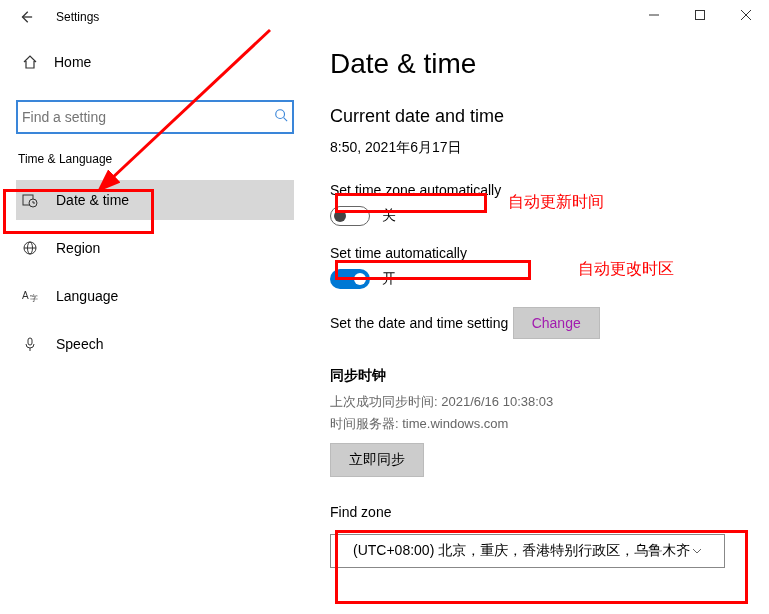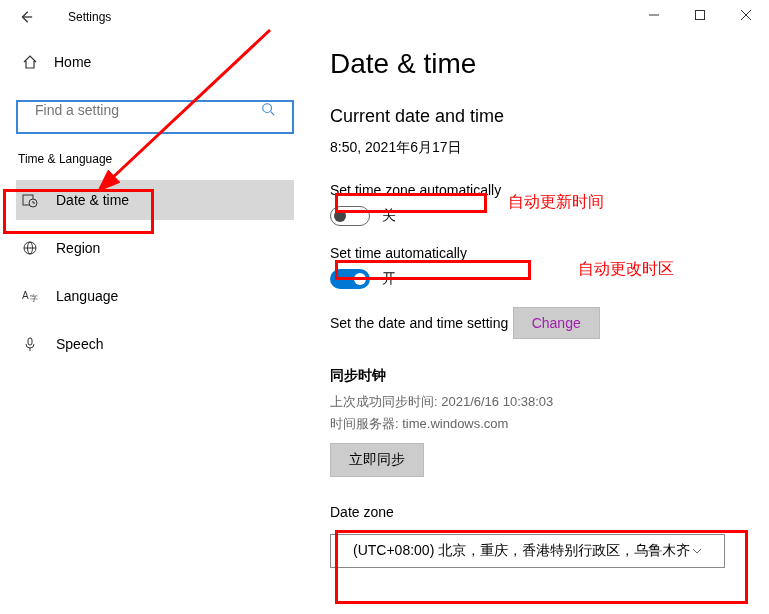--- a/index.html
+++ b/index.html
@@ -1,27 +1,27 @@
 <!DOCTYPE html>
 <html><head>
 <meta charset="utf-8">
 <style>
 * { margin: 0; padding: 0; box-sizing: border-box; font-family: "Segoe UI", "Microsoft YaHei", sans-serif; }
 body { width: 769px; height: 614px; background: #fff; position: relative; overflow: hidden; }
-.titlebar { height: 34px; display: flex; align-items: center; padding-left: 14px; gap: 12px; }
+.titlebar { height: 34px; display: flex; align-items: center; padding-left: 14px; }
 .back-btn { width: 24px; height: 24px; display: flex; align-items: center; justify-content: center; cursor: pointer; }
 .title { margin-left: 18px; font-size: 12px; }
 .win-controls { position: absolute; right: 0; top: 0; display: flex; }
 .win-btn { width: 46px; height: 30px; display: flex; align-items: center; justify-content: center; cursor: pointer; }
 .container { display: flex; height: calc(100% - 34px); }
 .sidebar { width: 310px; padding: 10px 16px 0 16px; }
 .home-item { display: flex; align-items: center; height: 36px; padding-left: 4px; cursor: pointer; margin-bottom: 20px; }
 .home-item .icon { width: 20px; display: flex; justify-content: center; }
 .home-item .label { margin-left: 14px; font-size: 14px; }
-.search-box { border: 2px solid #3a86d9; height: 34px; display: flex; align-items: flex-start; padding: 0 17px; margin-bottom: 18px; }
+.search-box { border: 2px solid #3a86d9; height: 34px; display: flex; align-items: center; padding: 0 4px; margin-bottom: 18px; }
 .search-box input { border: none; outline: none; flex: 1; font-size: 14px; color: #6a6a6a; }
 .search-box .sicon { color: #3a86d9; }
 .cat-header { font-size: 12px; font-weight: 400; margin-bottom: 14px; padding-left: 2px; }
 .nav-item { display: flex; align-items: center; height: 40px; padding-left: 4px; cursor: pointer; margin-bottom: 8px; }
 .nav-item .icon { width: 20px; display: flex; justify-content: center; }
 .nav-item .label { margin-left: 16px; font-size: 14px; }
 .nav-item.active { background: #d7d7d7; }
 .content { flex: 1; padding: 14px 0 0 20px; overflow: hidden; }
 .page-title { font-size: 28px; font-weight: 400; margin-bottom: 26px; }
 .section-title { font-size: 18px; margin-bottom: 12px; }
@@ -165,21 +165,21 @@
       <div class="btn disabled">Change</div>
     </div>
 
     <div style="height:10px"></div>
     <div class="sync-title">同步时钟</div>
     <div class="sync-info">上次成功同步时间: 2021/6/16 10:38:03</div>
     <div class="sync-info" style="margin-bottom:10px">时间服务器: time.windows.com</div>
     <div class="btn">立即同步</div>
 
     <div style="height:26px"></div>
-    <div class="setting-label">Date zone</div>
+    <div class="setting-label">Find zone</div>
     <div style="height:6px"></div>
     <div class="tz-select">
       <span>(UTC+08:00) 北京，重庆，香港特别行政区，乌鲁木齐</span>
       <span><svg width="10" height="10">
             <path d="M1 3 L5 7 L9 3" stroke="#666" fill="none"></path>
           </svg></span>
     </div>
   </div>
 </div>
 

